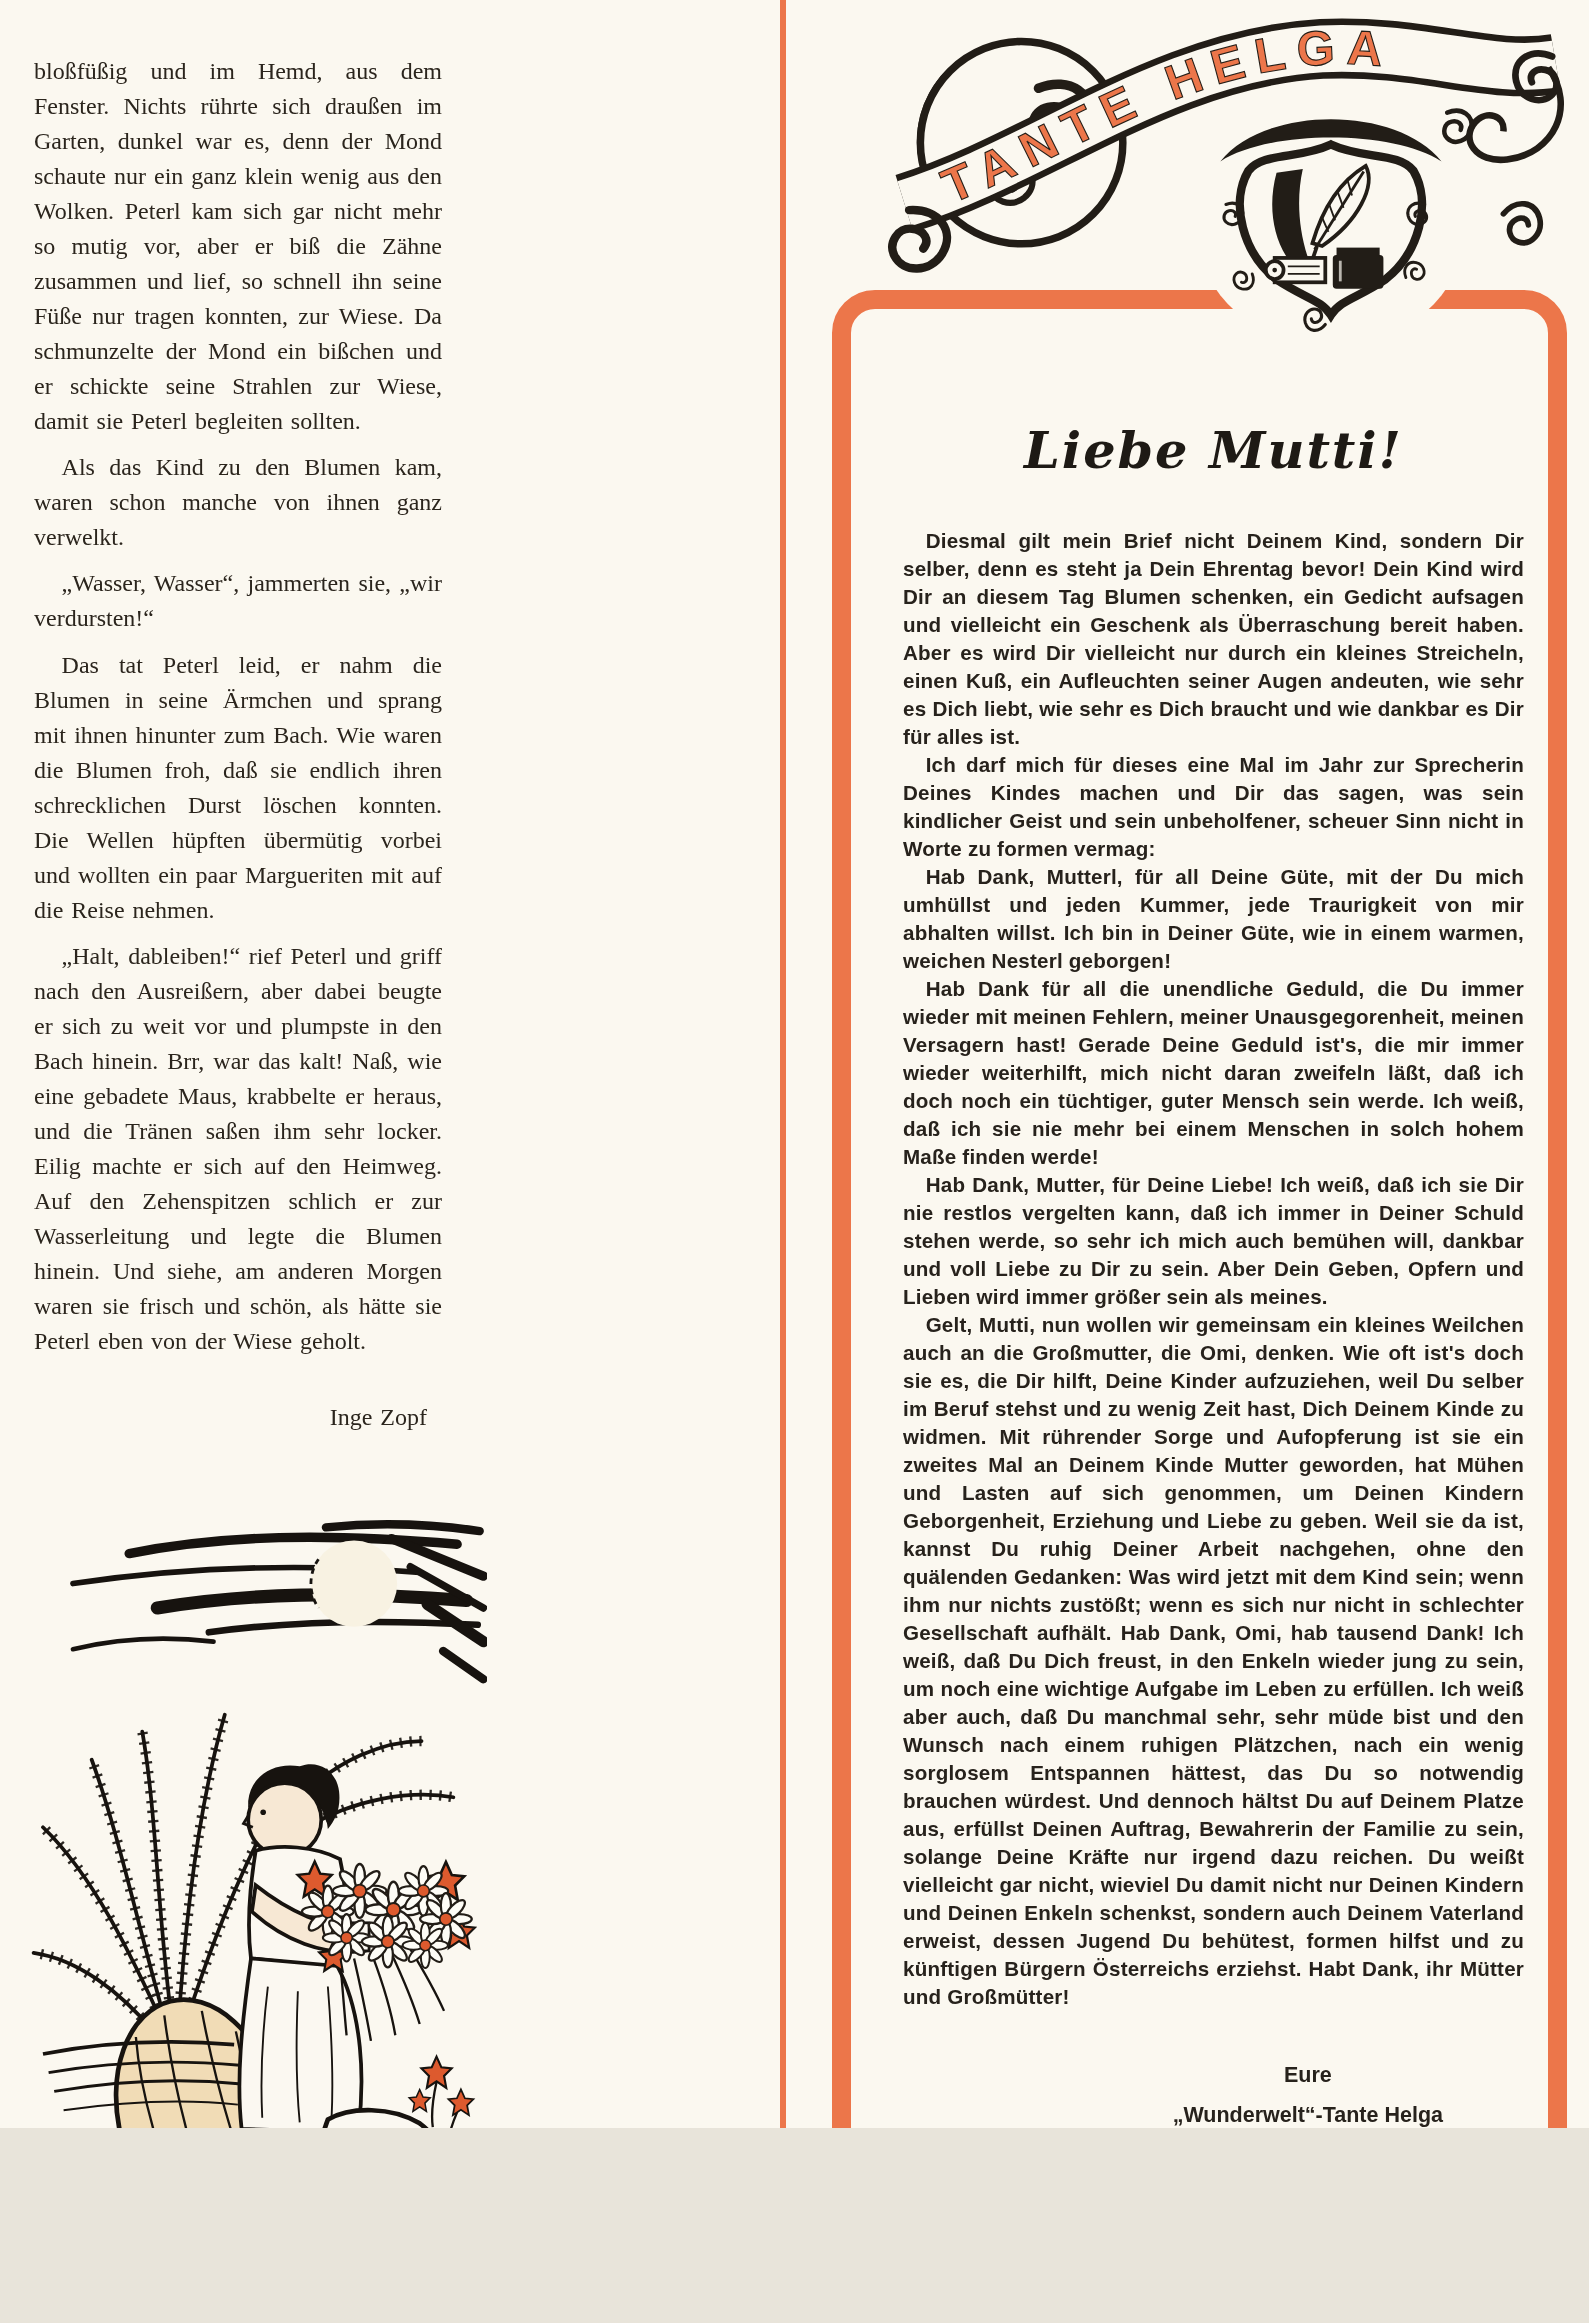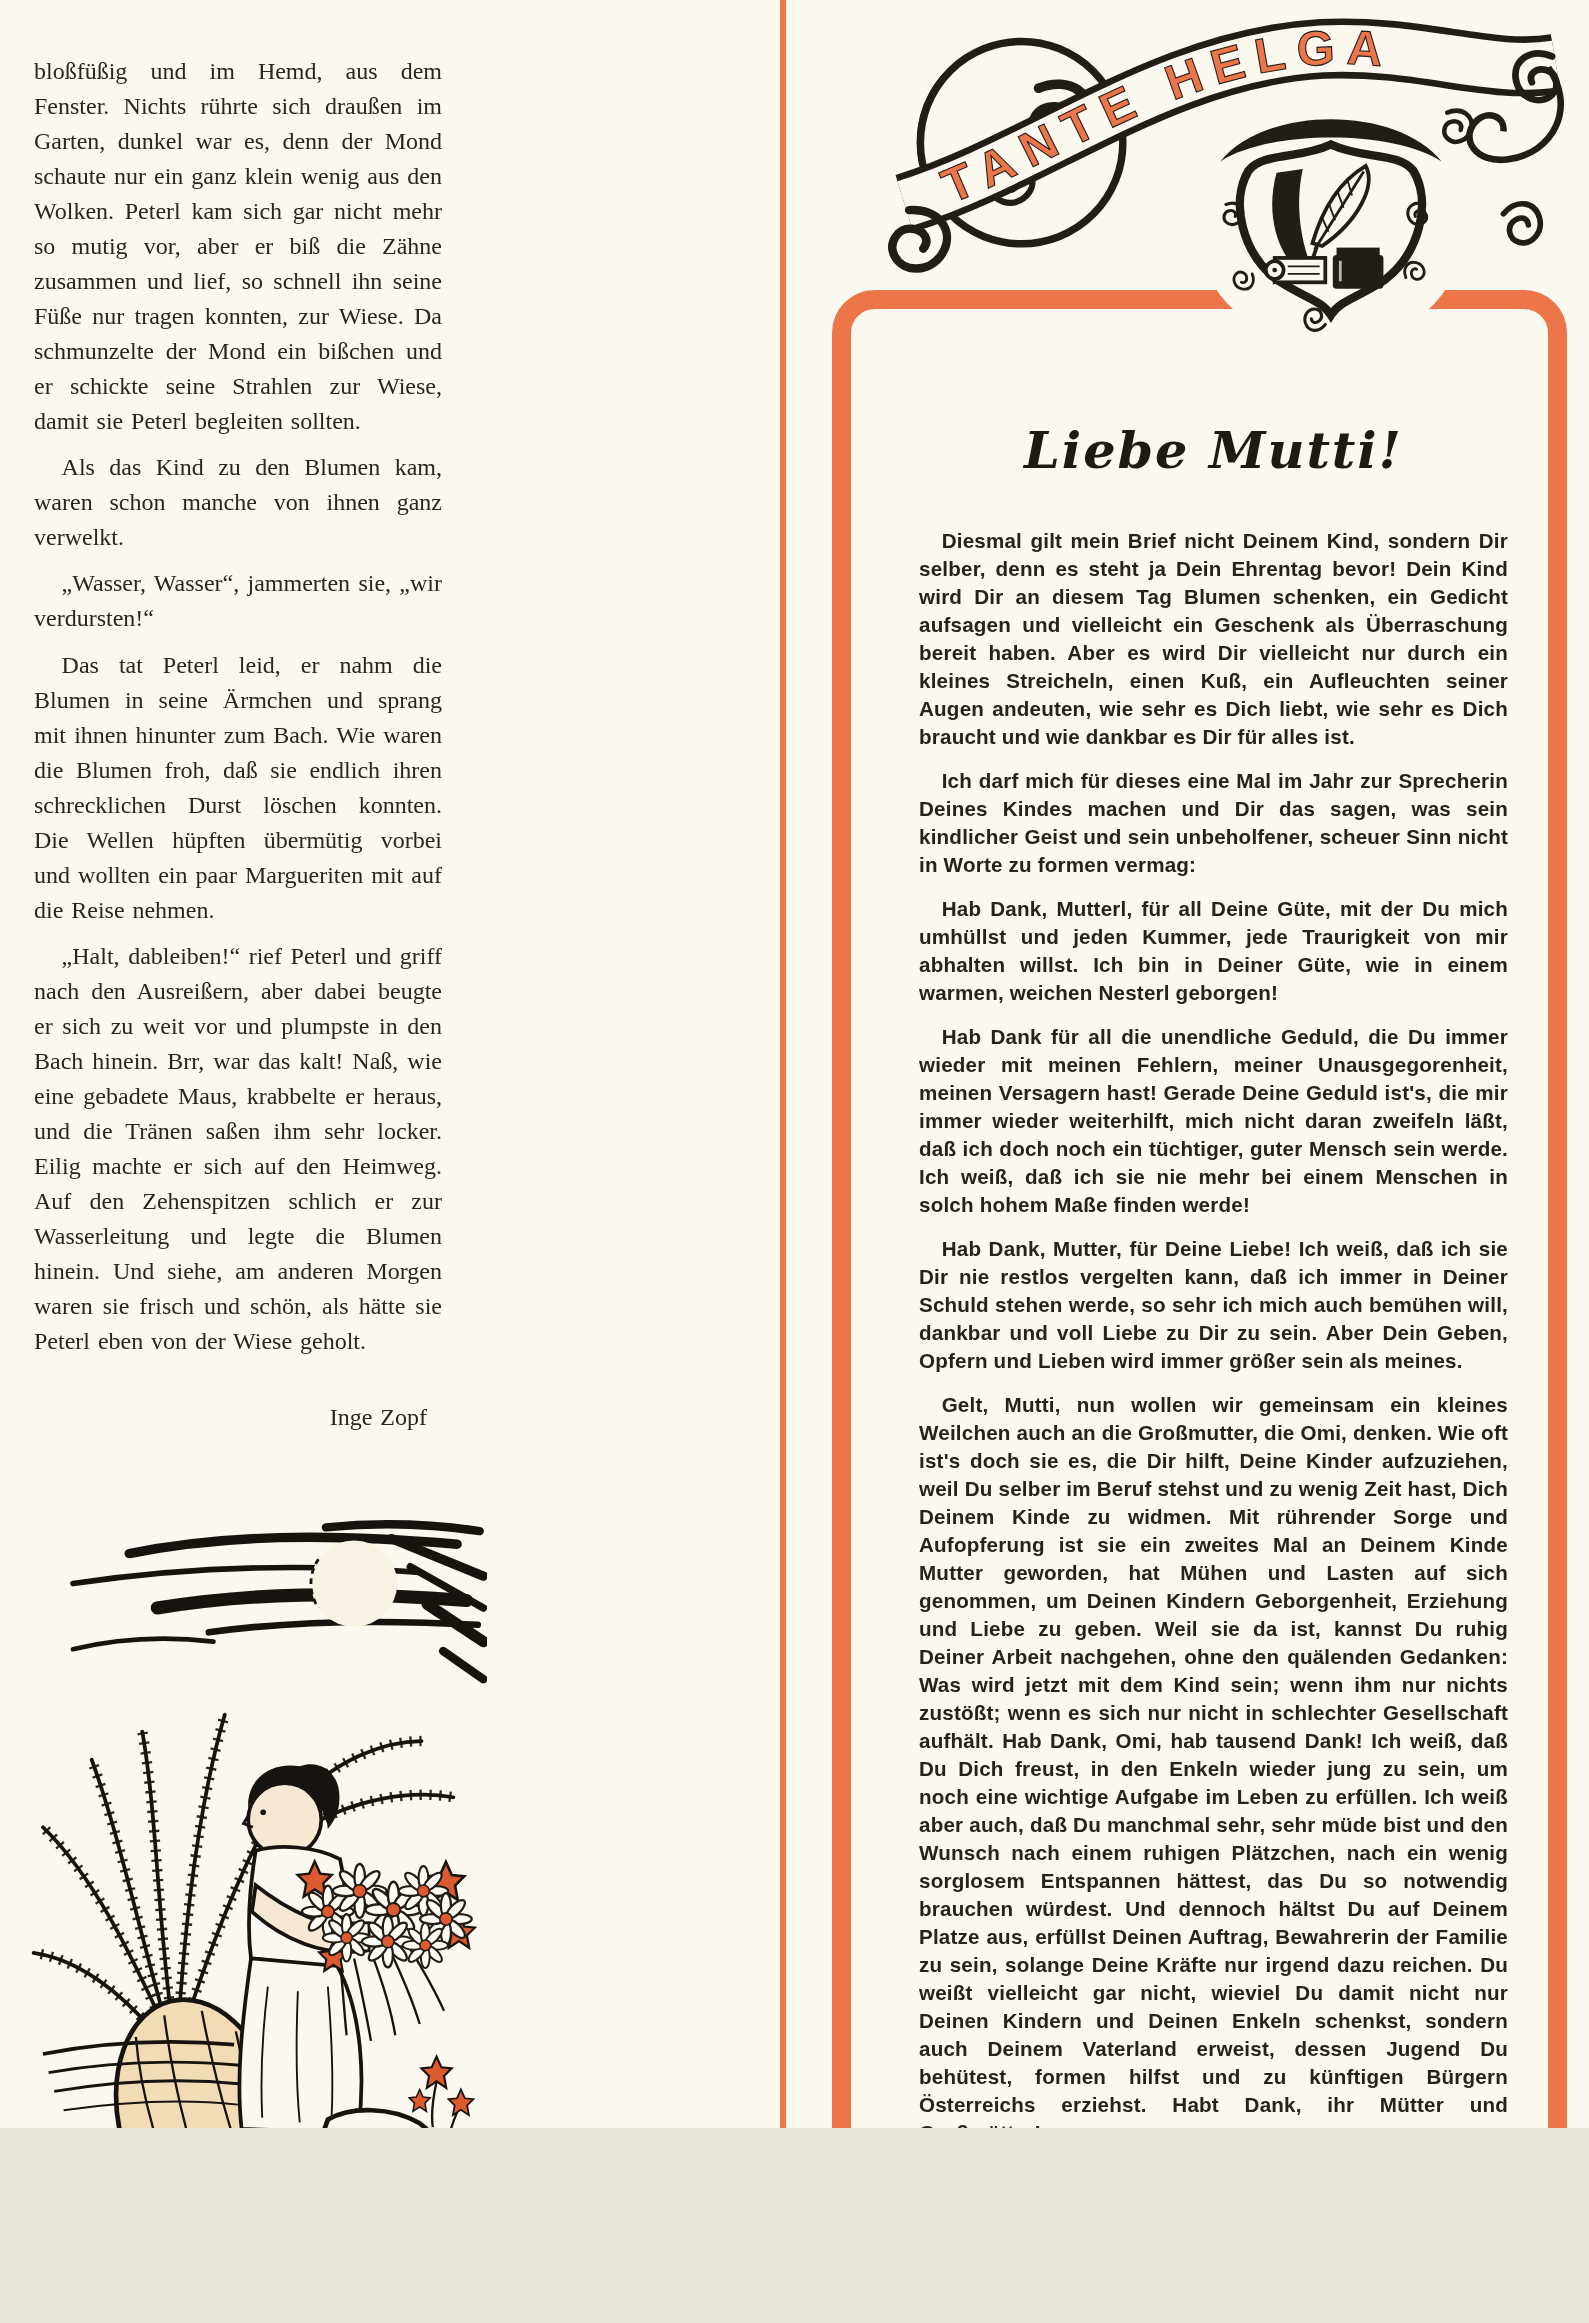--- a/index.html
+++ b/index.html
@@ -26,21 +26,21 @@
   .header-art{position:absolute;left:881px;top:1.9px;width:703px;height:345px;z-index:3;}
   
   .letter-box{position:absolute;left:832px;top:290px;width:735px;height:1941px;
               box-sizing:border-box;border:19px solid var(--accent);border-radius:43px;
               z-index:1;padding:111px 24px 0 52px;background:var(--paper);}
   .salutation{text-align:center;font-family:"DejaVu Serif",serif;font-style:italic;
               font-weight:bold;font-size:51px;letter-spacing:1.9px;color:#1e1a15;
               margin:0 0 47px 0;}
   .letter{font-size:20.6px;line-height:28px;font-weight:bold;color:#27221c;
           text-align:justify;letter-spacing:0.2px;}
-  .letter p{margin:16px;text-indent:1.1em;}
+  .letter p{margin:0;text-indent:1.1em;}
   .closing{margin-top:52px;margin-right:81px;margin-left:auto;width:max-content;
            text-align:center;font-weight:bold;font-size:21.5px;color:#27221c;}
   .closing .sig{margin-top:15px;}
   
   .footer{position:absolute;top:2279px;right:71px;font-size:19px;font-weight:bold;
           letter-spacing:0.6px;color:#221d17;}
   
   .illustration{position:absolute;left:15px;top:1518px;width:472px;height:804px;}
   .wr-sig{font-family:"DejaVu Sans",sans-serif;font-size:18px;fill:#221d17;font-style:italic;}
 </style>
@@ -123,20 +123,24 @@
   <div class="letter-box">
     <h2 class="salutation">Liebe Mutti!</h2>
     <div class="letter">
       <p>Diesmal gilt mein Brief nicht Deinem Kind, sondern Dir selber, denn es steht ja Dein Ehrentag bevor! Dein Kind wird Dir an diesem Tag Blumen schenken, ein Gedicht aufsagen und vielleicht ein Geschenk als Überraschung bereit haben. Aber es wird Dir vielleicht nur durch ein kleines Streicheln, einen Kuß, ein Aufleuchten seiner Augen andeuten, wie sehr es Dich liebt, wie sehr es Dich braucht und wie dankbar es Dir für alles ist.</p>
       <p>Ich darf mich für dieses eine Mal im Jahr zur Sprecherin Deines Kindes machen und Dir das sagen, was sein kindlicher Geist und sein unbeholfener, scheuer Sinn nicht in Worte zu formen vermag:</p>
       <p>Hab Dank, Mutterl, für all Deine Güte, mit der Du mich umhüllst und jeden Kummer, jede Traurigkeit von mir abhalten willst. Ich bin in Deiner Güte, wie in einem warmen, weichen Nesterl geborgen!</p>
       <p>Hab Dank für all die unendliche Geduld, die Du immer wieder mit meinen Fehlern, meiner Unausgegorenheit, meinen Versagern hast! Gerade Deine Geduld ist's, die mir immer wieder weiterhilft, mich nicht daran zweifeln läßt, daß ich doch noch ein tüchtiger, guter Mensch sein werde. Ich weiß, daß ich sie nie mehr bei einem Menschen in solch hohem Maße finden werde!</p>
       <p>Hab Dank, Mutter, für Deine Liebe! Ich weiß, daß ich sie Dir nie restlos vergelten kann, daß ich immer in Deiner Schuld stehen werde, so sehr ich mich auch bemühen will, dankbar und voll Liebe zu Dir zu sein. Aber Dein Geben, Opfern und Lieben wird immer größer sein als meines.</p>
       <p>Gelt, Mutti, nun wollen wir gemeinsam ein kleines Weilchen auch an die Großmutter, die Omi, denken. Wie oft ist's doch sie es, die Dir hilft, Deine Kinder aufzuziehen, weil Du selber im Beruf stehst und zu wenig Zeit hast, Dich Deinem Kinde zu widmen. Mit rührender Sorge und Aufopferung ist sie ein zweites Mal an Deinem Kinde Mutter geworden, hat Mühen und Lasten auf sich genommen, um Deinen Kindern Geborgenheit, Erziehung und Liebe zu geben. Weil sie da ist, kannst Du ruhig Deiner Arbeit nachgehen, ohne den quälenden Gedanken: Was wird jetzt mit dem Kind sein; wenn ihm nur nichts zustößt; wenn es sich nur nicht in schlechter Gesellschaft aufhält. Hab Dank, Omi, hab tausend Dank! Ich weiß, daß Du Dich freust, in den Enkeln wieder jung zu sein, um noch eine wichtige Aufgabe im Leben zu erfüllen. Ich weiß aber auch, daß Du manchmal sehr, sehr müde bist und den Wunsch nach einem ruhigen Plätzchen, nach ein wenig sorglosem Entspannen hättest, das Du so notwendig brauchen würdest. Und dennoch hältst Du auf Deinem Platze aus, erfüllst Deinen Auftrag, Bewahrerin der Familie zu sein, solange Deine Kräfte nur irgend dazu reichen. Du weißt vielleicht gar nicht, wieviel Du damit nicht nur Deinen Kindern und Deinen Enkeln schenkst, sondern auch Deinem Vaterland erweist, dessen Jugend Du behütest, formen hilfst und zu künftigen Bürgern Österreichs erziehst. Habt Dank, ihr Mütter und Großmütter!</p>
     </div>
+    <div class="closing">
+      <div>Eure</div>
+      <div class="sig">„Wunderwelt“-Tante Helga</div>
+    </div>
   </div>
 
   <svg class="illustration" viewBox="0 0 500 858">
     <defs>
       <g id="daisy">
         <g fill="#fdfcf6" stroke="#221d17" stroke-width="2">
           <ellipse cx="12" cy="0" rx="11" ry="4.5"></ellipse>
           <ellipse cx="12" cy="0" rx="11" ry="4.5" transform="rotate(45)"></ellipse>
           <ellipse cx="12" cy="0" rx="11" ry="4.5" transform="rotate(90)"></ellipse>
           <ellipse cx="12" cy="0" rx="11" ry="4.5" transform="rotate(135)"></ellipse>

